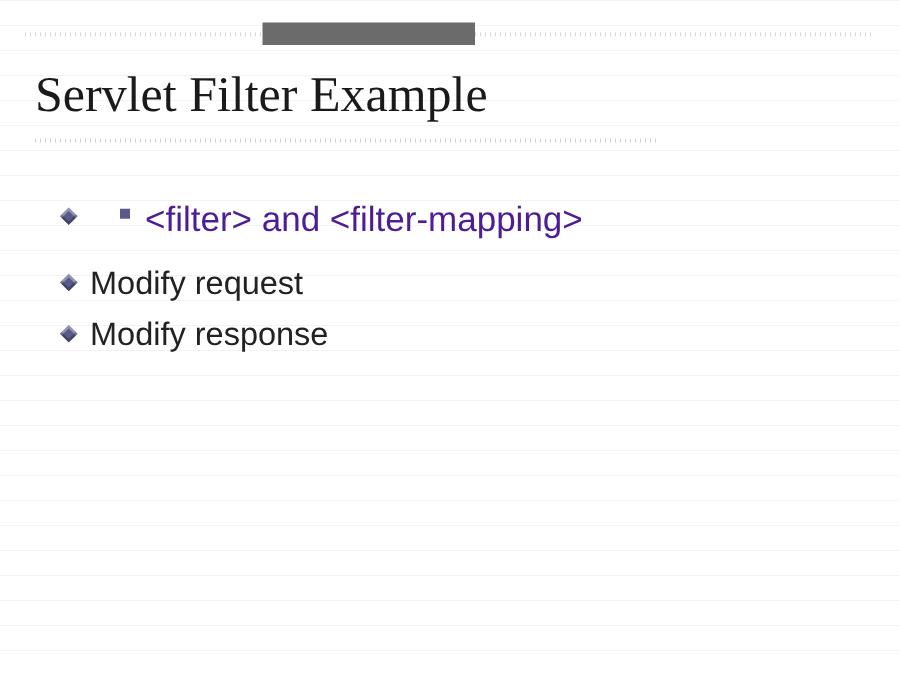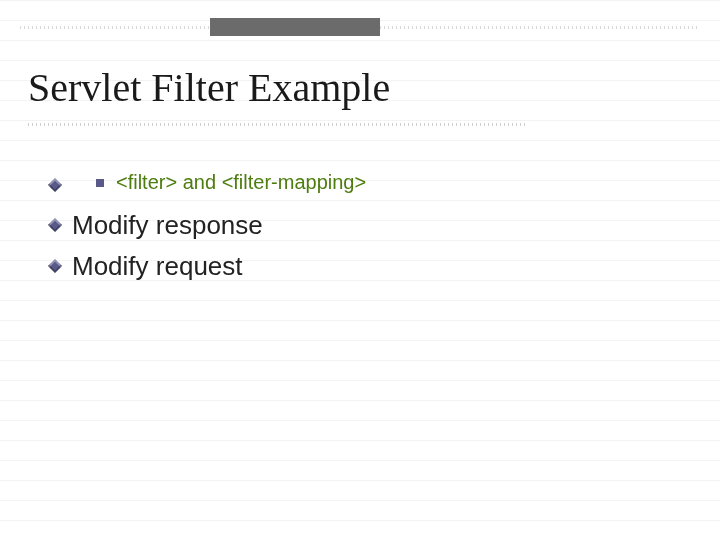--- a/index.html
+++ b/index.html
@@ -55,21 +55,21 @@
     position: absolute;
     top: 0;
     left: 190px;
     width: 170px;
     height: 18px;
     background: #6b6b6b;
   }
 
   .content {
     position: absolute;
-    top: 64px;
+    top: 52px;
     left: 28px;
     right: 28px;
   }
 
   .title {
     font-family: "Times New Roman", Times, serif;
     font-size: 40px;
     font-weight: 400;
     margin: 0 0 12px 0;
     color: #1a1a1a;
@@ -110,23 +110,23 @@
     box-shadow: inset -2px -2px 0 rgba(0,0,0,0.25), inset 2px 2px 0 rgba(255,255,255,0.35);
   }
 
   ul.sub {
     list-style: none;
     margin: 6px 0 8px 0;
     padding: 0 0 0 44px;
   }
   ul.sub > li {
     position: relative;
-    font-size: 20px;
+    font-size: 28px;
     line-height: 1.6;
-    color: #4d7c0f;
+    color: #4c1d95;
   }
   ul.sub > li::before {
     content: "";
     position: absolute;
     left: -20px;
     top: 13px;
     width: 8px;
     height: 8px;
     background: #5a5a8a;
   }
@@ -147,19 +147,19 @@
 
   <ul class="bullets">
     <li>
       <ul class="sub">
         <li>
           <span>&lt;filter&gt; and &lt;filter-mapping&gt;</span>
         </li>
       </ul>
     </li>
     <li>
-      <span>Modify response</span>
+      <span>Modify request</span>
     </li>
     <li>
-      <span>Modify request</span>
+      <span>Modify response</span>
     </li>
   </ul>
 </div>
 
 </body></html>

